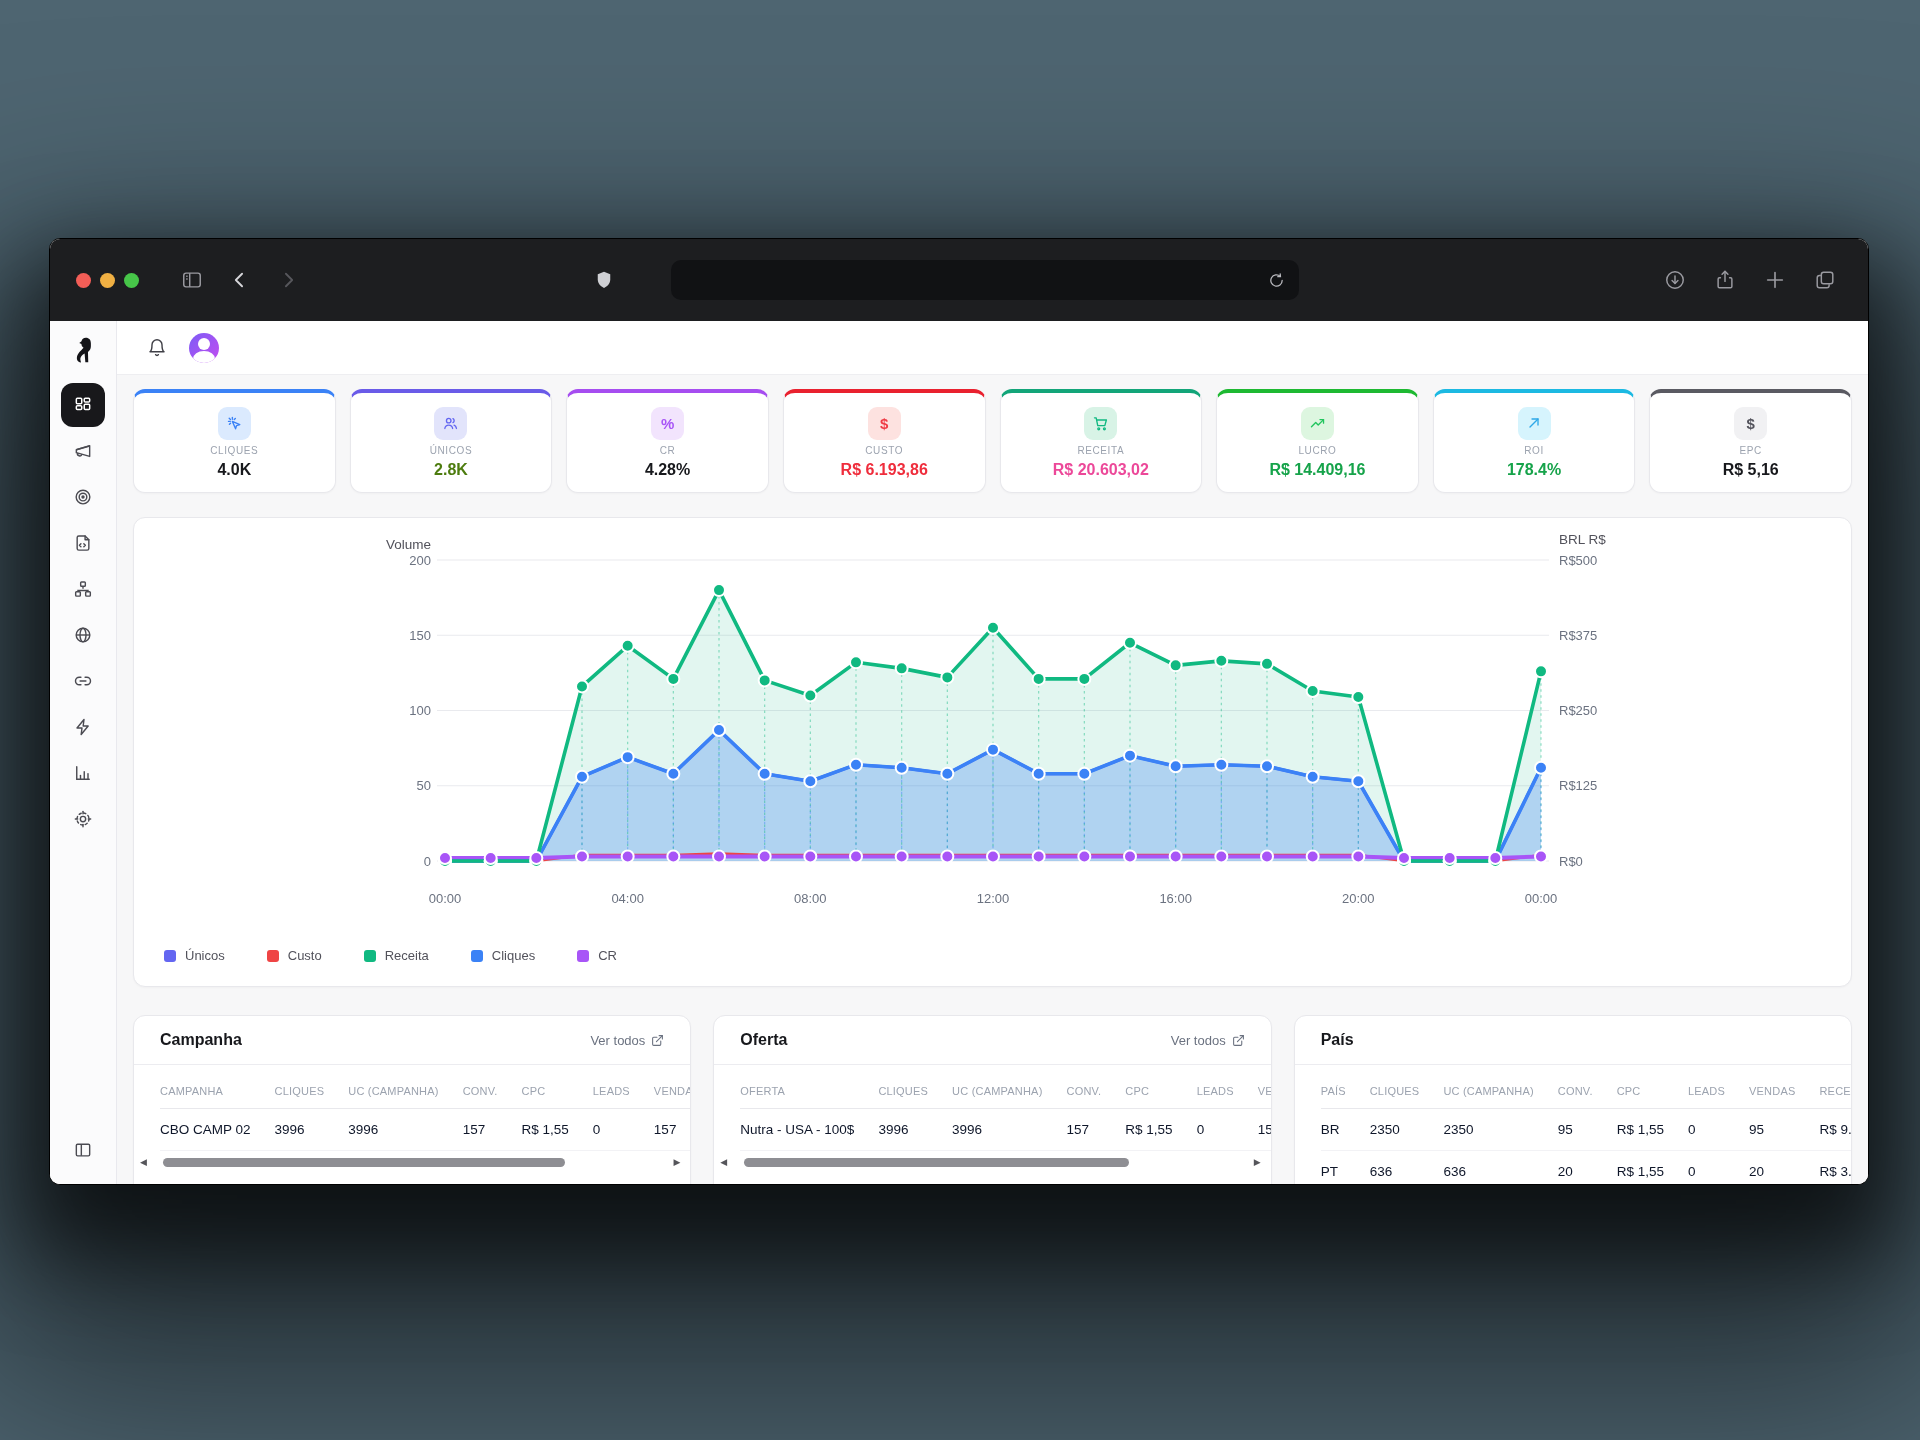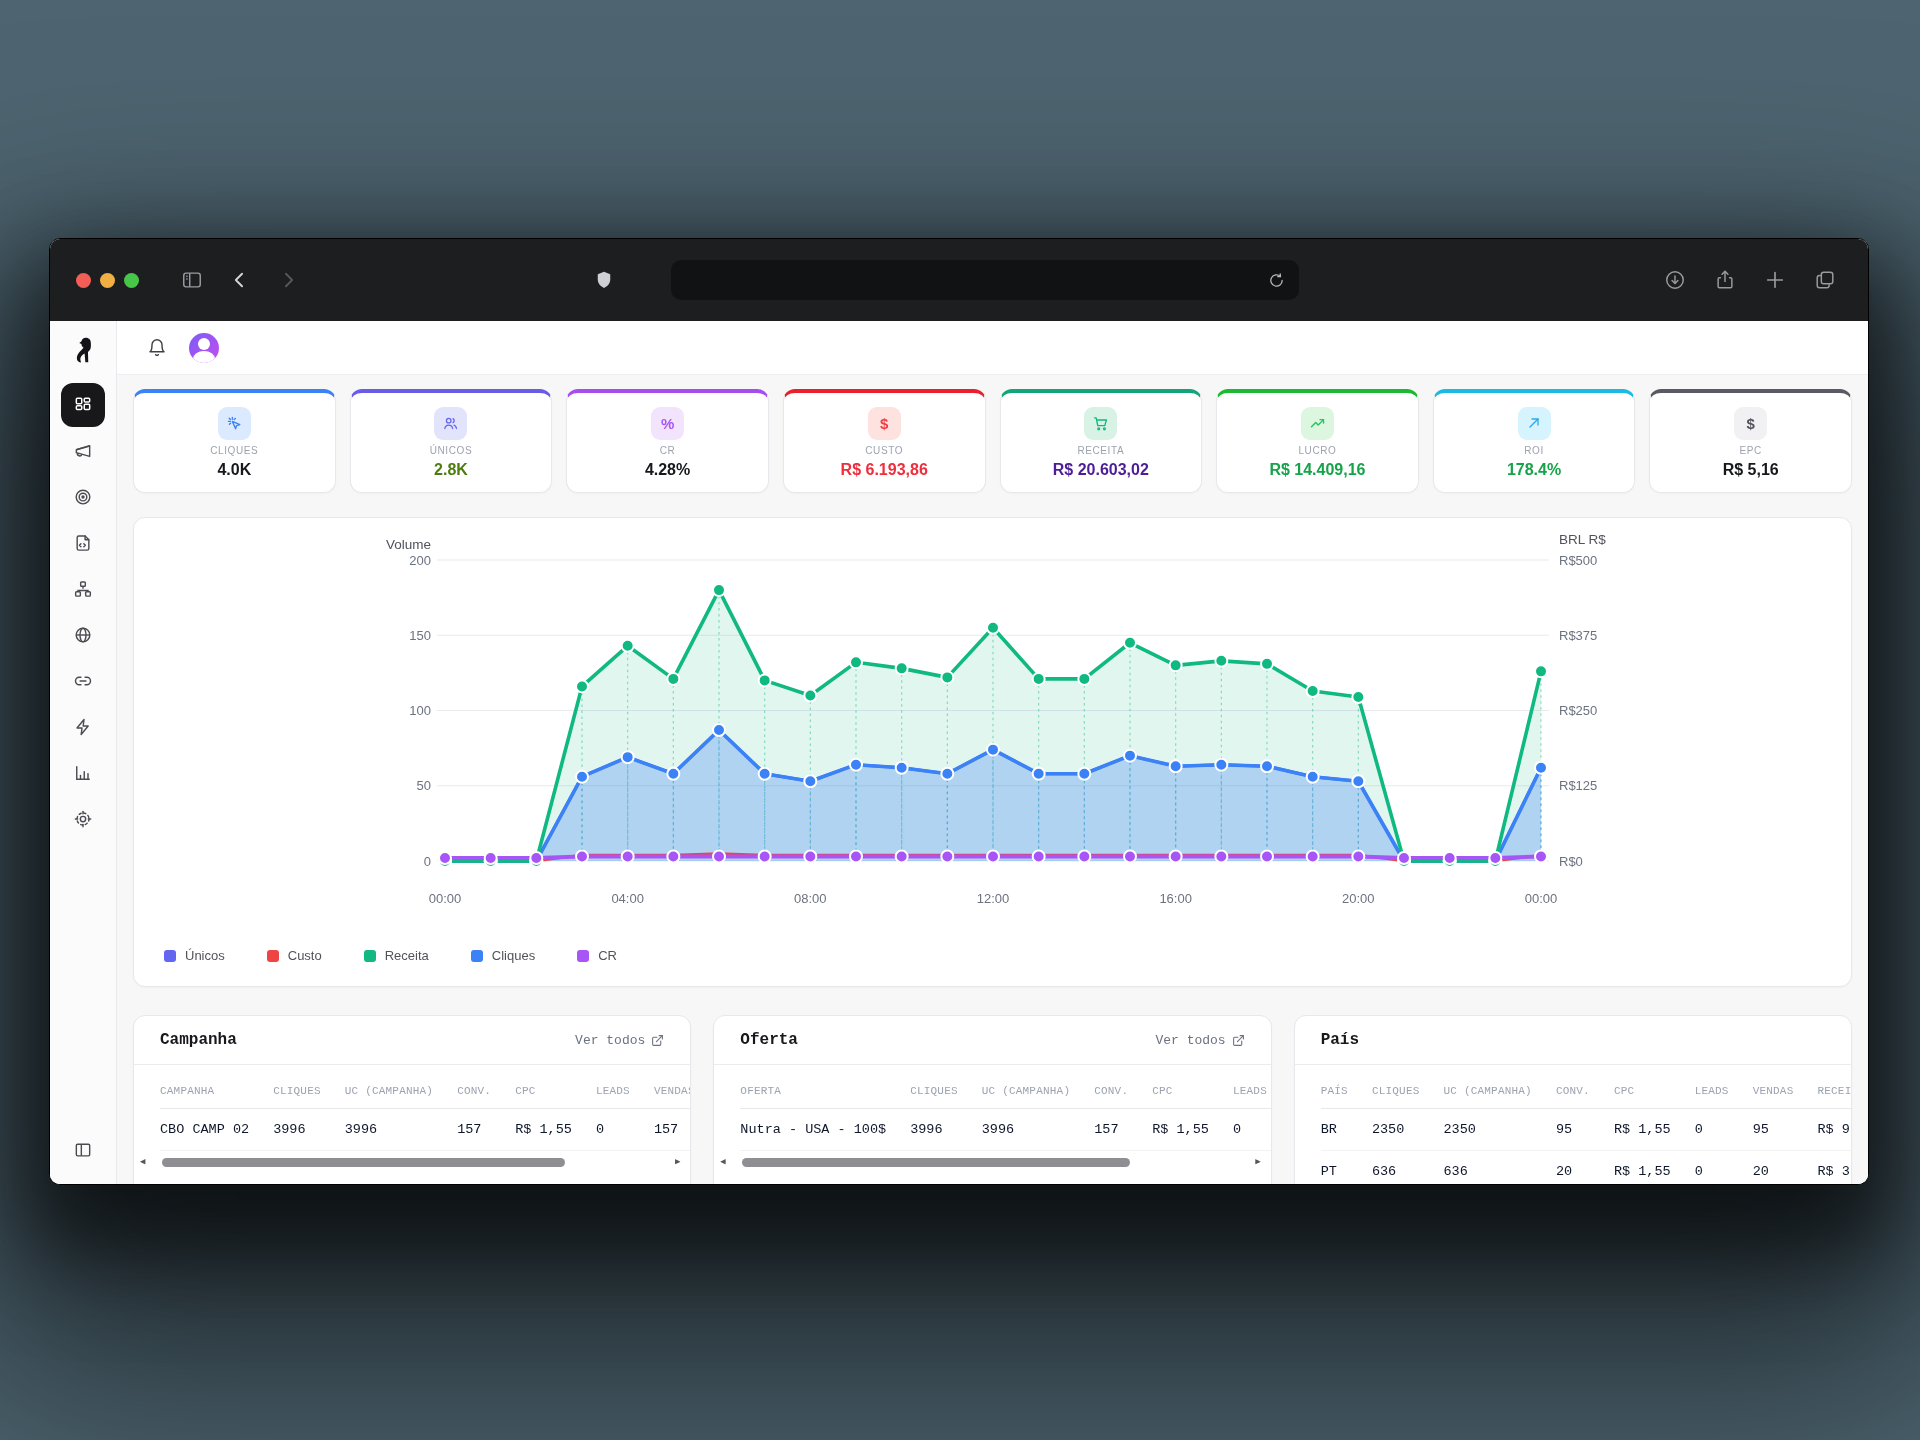--- a/index.html
+++ b/index.html
@@ -65,21 +65,21 @@
   }
   .chip { width:33px; height:33px; border-radius:9px; display:flex; align-items:center; justify-content:center; font-size:15px; font-weight:bold; }
   .kpi-label { font-size:10px; letter-spacing:.6px; color:#9ca3af; text-transform:uppercase; }
   .kpi-value { font-size:16px; font-weight:bold; color:#17181c; }
   
   .chart-card { margin-top:24px; background:#fff; border:1px solid #e8e8ec; border-radius:12px; height:470px; box-shadow:0 1px 2px rgba(0,0,0,.03); }
   .legend { display:flex; gap:42px; padding:8px 0 0 30px; }
   .legend-item { display:flex; align-items:center; gap:9px; font-size:13px; color:#52525b; }
   .legend-swatch { width:12px; height:12px; border-radius:3px; }
   
-  .tables-row { display:flex; gap:22px; margin-top:28px;font-family:Liberation Mono, monospace; }
+  .tables-row { display:flex; gap:22px; margin-top:28px; }
   .tcard { flex:1; background:#fff; border:1px solid #e8e8ec; border-radius:12px; min-width:0; height:210px; overflow:hidden; box-shadow:0 1px 2px rgba(0,0,0,.03); }
   .tcard-head { height:49px; display:flex; align-items:center; justify-content:space-between; padding:0 26px; border-bottom:1px solid #ececf0; }
   .tcard-title { font-size:16px; font-weight:bold; color:#17181c; }
   .ver-todos { font-size:13px; color:#6b7280; display:flex; gap:6px; align-items:center; text-decoration:none; }
   .ttable-wrap { padding:6px 0 0 26px; overflow:hidden; }
   table { border-collapse:collapse; white-space:nowrap; }
   th { font-size:11px; color:#9ca3af; text-transform:uppercase; font-weight:normal; text-align:left; padding:14px 24px 11px 0; border-bottom:1px solid #e8e8ec; letter-spacing:.2px;}
   td { font-size:13.5px; color:#0f172a; padding:13px 24px 13px 0; border-bottom:1px solid #f2f2f5; }
   .hscroll { display:flex; align-items:center; gap:6px; padding:7px 10px 0 6px; color:#55555a; }
   .hscroll .arr { font-size:9px; line-height:1; }
@@ -303,21 +303,21 @@
           </div>
           <div class="kpi" style="border-top-color: rgb(19, 165, 121);">
             <span class="chip" style="background: rgb(216, 243, 230); color: rgb(16, 185, 129);">
               <svg width="17" height="17" viewBox="0 0 24 24" fill="none" stroke="currentColor" stroke-width="1.9" stroke-linecap="round" stroke-linejoin="round">
                   <circle cx="9.5" cy="19.5" r="1.3"></circle>
                   <circle cx="17.5" cy="19.5" r="1.3"></circle>
                   <path d="M3.5 4h2.4l2.2 11h10l2.2-8H7"></path>
                 </svg>
             </span>
             <span class="kpi-label">RECEITA</span>
-            <span class="kpi-value" style="color: #4c1d95;">R$ 20.603,02</span>
+            <span class="kpi-value" style="color: #ec4899;">R$ 20.603,02</span>
           </div>
           <div class="kpi" style="border-top-color: rgb(30, 185, 50);">
             <span class="chip" style="background: rgb(221, 246, 224); color: rgb(34, 197, 94);">
               <svg width="17" height="17" viewBox="0 0 24 24" fill="none" stroke="currentColor" stroke-width="1.9" stroke-linecap="round" stroke-linejoin="round">
                   <polyline points="3.5,16.5 9.5,10.5 13,14 20.5,6.5"></polyline>
                   <polyline points="15.5,6.5 20.5,6.5 20.5,11.5"></polyline>
                 </svg>
             </span>
             <span class="kpi-label">LUCRO</span>
             <span class="kpi-value" style="color: rgb(22, 163, 74);">R$ 14.409,16</span>

